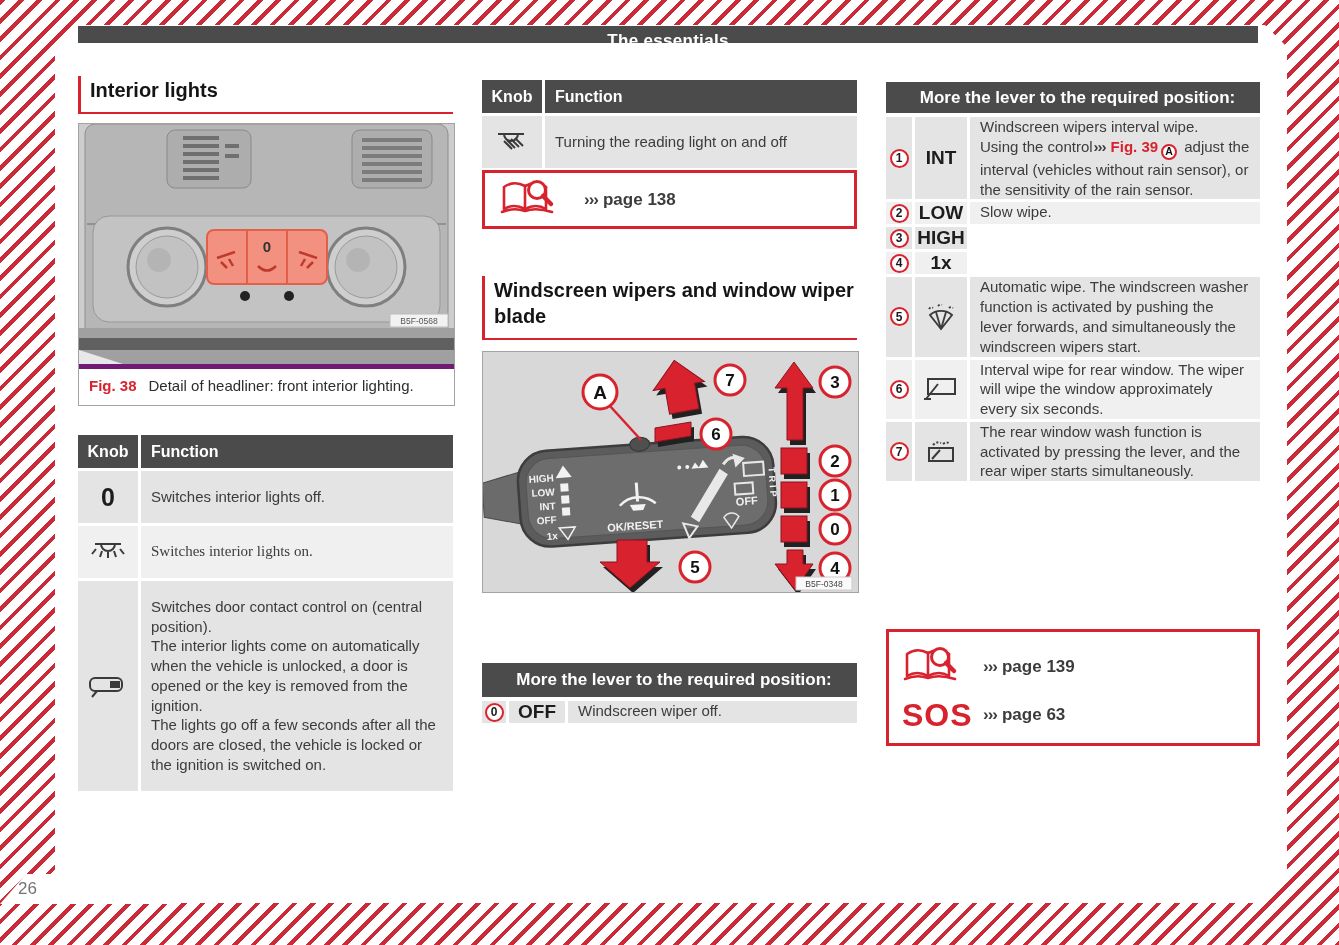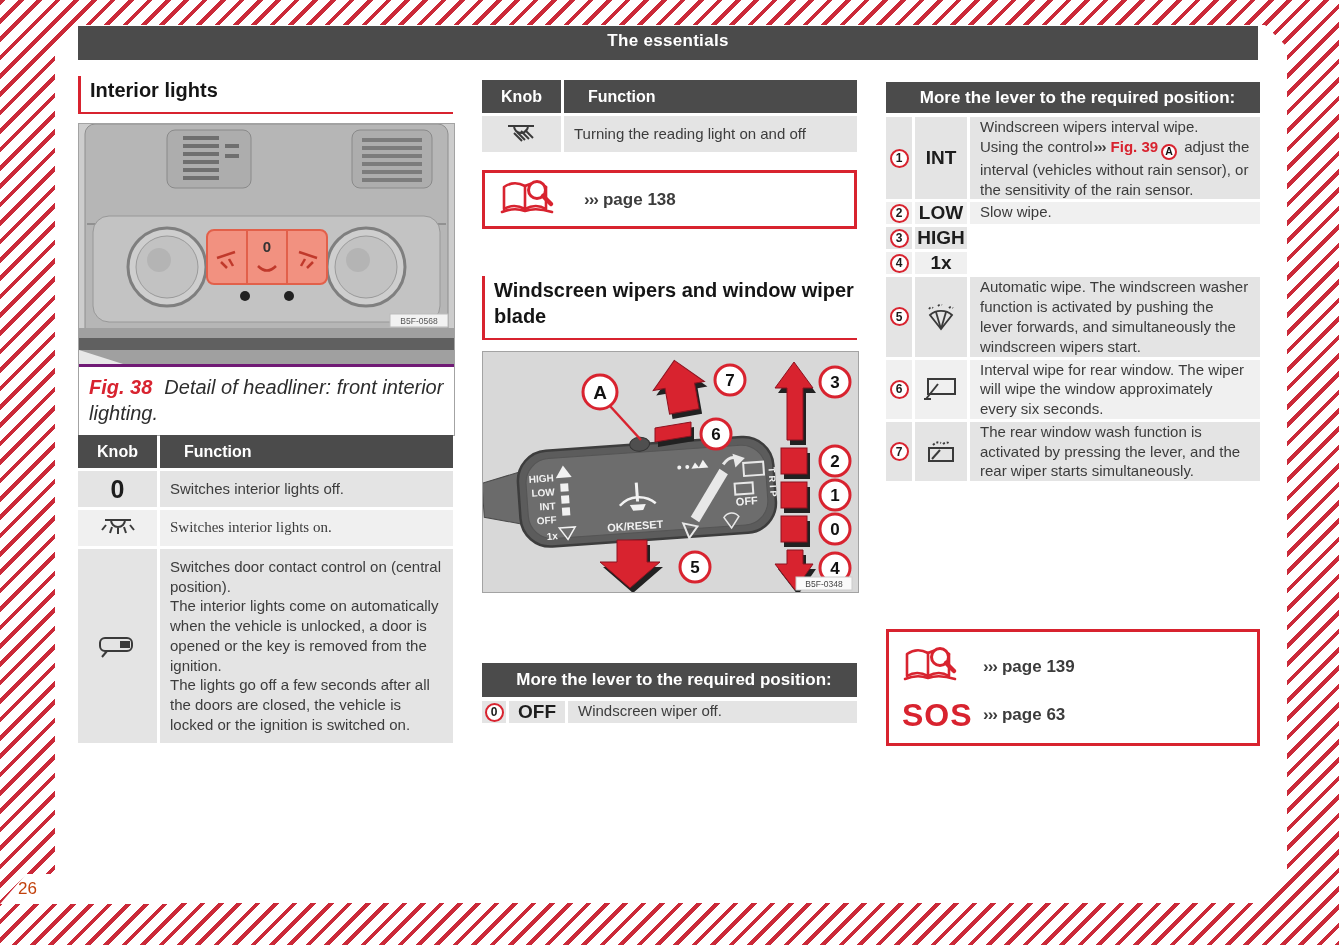--- a/index.html
+++ b/index.html
@@ -9,45 +9,45 @@
     font-family:"Liberation Sans","DejaVu Sans",sans-serif;
     background:repeating-linear-gradient(135deg,#cb2a39 0 4px,#ffffff 4px 13px);
     color:#3c3c3c;
   }
   svg{font-family:inherit;display:block;}
   .abs{position:absolute;}
   .white-page{left:55px;top:25px;width:1232px;height:878px;background:#fff;
     clip-path:polygon(22px 0,calc(100% - 22px) 0,100% 22px,100% calc(100% - 22px),calc(100% - 22px) 100%,22px 100%,0 calc(100% - 22px),0 22px);}
   .notch{left:0;top:874px;width:172px;height:30px;background:#fff;
     clip-path:polygon(26px 0,100% 0,100% 100%,0 100%);}
-  .pagenum{left:18px;top:879px;font-size:17px;color:#c2410c;}
+  .pagenum{left:18px;top:879px;font-size:17px;color:#737373;}
   .darkbar{background:#4b4b4b;color:#fff;font-weight:700;text-align:center;}
-  #topbar{left:78px;top:26px;width:1180px;height:34px;font-size:17px;line-height:29px;text-align:center;letter-spacing:.3px;}
+  #topbar{left:78px;top:26px;width:1180px;height:17px;font-size:17px;line-height:29px;text-align:center;letter-spacing:.3px;}
   #midbar{left:482px;top:663px;width:375px;height:34px;font-size:17px;line-height:34px;padding-left:9px;}
   #rightbar{left:886px;top:82px;width:374px;height:31px;font-size:17px;line-height:31px;padding-left:9px;}
   .sechead{border-left:3px solid #d8232f;border-bottom:2px solid #d8232f;
     padding:1px 0 9px 9px;font-size:20px;font-weight:700;color:#151515;line-height:1.3;}
   #h-interior{left:78px;top:76px;width:375px;}
   #h-wipers{left:482px;top:276px;width:375px;}
   .fig{border:1px solid #a3a3a3;background:#fff;}
   #fig38{left:78px;top:123px;width:377px;}
   #fig39{left:482px;top:351px;width:377px;}
-  .figcap{border-top:3px solid #701a75;padding:7px 10px 9px;font-size:20px;color:#2d2d2d;line-height:1.3;font-style:italic;}
+  .figcap{border-top:5px solid #701a75;padding:7px 10px 9px;font-size:15px;color:#2d2d2d;line-height:1.3;}
   .figlabel{color:#d8232f;font-weight:700;margin-right:12px;}
   
   .ktable{font-size:15px;}
   #left-table{left:78px;top:435px;width:375px;}
   #mid-table{left:482px;top:80px;width:375px;}
   .krow{display:flex;gap:3px;margin-bottom:3px;align-items:stretch;}
   .kcell{background:#e4e4e4;}
   .krow.alt .kcell{background:#f0f0f0;font-family:Liberation Serif, serif;}
   .krow.khead .kcell{background:#4b4b4b;color:#fff;font-weight:700;font-size:16px;}
-  .kc-knob{width:79px;flex:none;display:flex;align-items:center;justify-content:center;}
-  .kc-fn{flex:1;padding:8px 10px;line-height:1.32;color:#3c3c3c;white-space:pre-line;}
-  .khead .kc-fn{padding:6px 24px;white-space:normal;}
+  .kc-knob{width:60px;flex:none;display:flex;align-items:center;justify-content:center;}
+  .kc-fn{flex:1;padding:16px 10px;line-height:1.32;color:#3c3c3c;white-space:pre-line;}
+  .khead .kc-fn{padding:6px 10px;white-space:normal;}
   .khead .kc-knob{padding:6px 0;}
   .zero{font-size:25px;font-weight:700;color:#1d1d1d;}
   
   .lrow{display:flex;gap:3px;margin-bottom:3px;align-items:stretch;}
   .lcell{background:#e4e4e4;}
   .lrow.alt .lcell{background:#f0f0f0;}
   .ncell,.kcell2{flex:none;display:flex;align-items:center;justify-content:center;}
   .tcell{flex:1;padding:0 10px;font-size:15px;line-height:1.32;color:#3c3c3c;}
   .pre,.post{white-space:pre-line;}
   #mid-lever{left:482px;top:701px;width:375px;}

